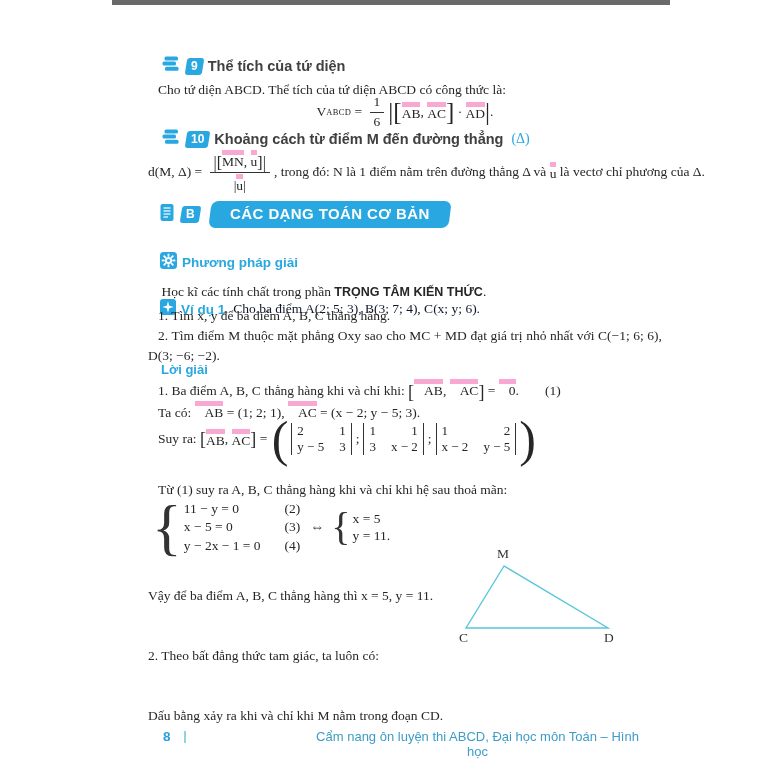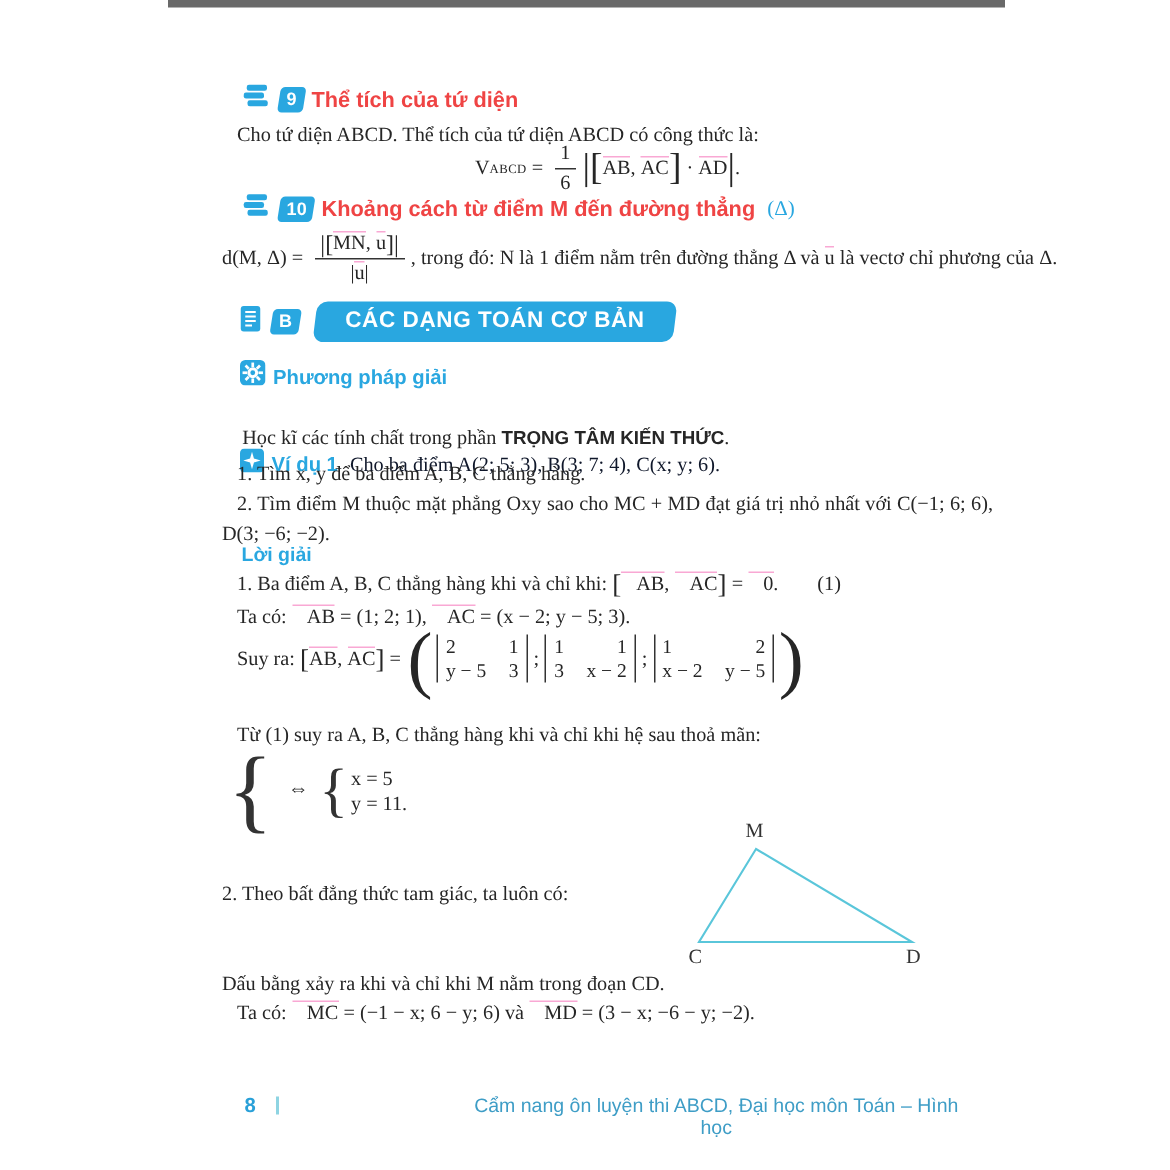--- a/index.html
+++ b/index.html
@@ -3,41 +3,41 @@
 <meta charset="utf-8">
 <style>
   html,body{margin:0;padding:0;}
   body{width:780px;height:780px;background:#ffffff;position:relative;overflow:hidden;
        font-family:"Liberation Serif",serif;color:#262626;}
   .page{position:absolute;inset:0;}
   .top-bar{position:absolute;left:112px;top:0;width:558px;height:5px;background:#696969;}
 
   
   .sec-h{position:absolute;display:flex;align-items:center;gap:5px;white-space:nowrap;}
-  .sec-title{font-family:"Liberation Sans",sans-serif;font-weight:700;font-size:14.5px;color:#ef4444;}
+  .sec-title{font-family:"Liberation Sans",sans-serif;font-weight:700;font-size:14.5px;color:#404040;}
   .sec-title-suffix{font-family:"Liberation Serif",serif;font-size:14px;color:#29a7e0;margin-left:3px;}
   .num-badge{background:#29a7e0;color:#fff;font-family:"Liberation Sans",sans-serif;font-weight:700;
              font-size:12px;padding:1px 5px 2px;border-radius:3px;transform:skewX(-9deg);display:inline-block;}
   .num-badge .unskew{display:inline-block;transform:skewX(9deg);}
   .banner{background:#29a7e0;border-radius:7px;transform:skewX(-7deg);padding:4px 20px 5px;margin-left:5px;display:inline-block;}
   .banner .unskew{display:inline-block;transform:skewX(7deg);color:#fff;font-family:"Liberation Sans",sans-serif;
                   font-weight:700;font-size:15px;letter-spacing:0.4px;}
   .sub-title{font-family:"Liberation Sans",sans-serif;font-weight:700;font-size:13.5px;color:#29a7e0;}
   .ex-label{font-family:"Liberation Sans",sans-serif;font-weight:700;font-size:13.5px;color:#29a7e0;}
   .ex-body{font-size:13.5px;color:#0f172a;margin-left:3px;}
   .loi{position:absolute;font-family:"Liberation Sans",sans-serif;font-weight:700;font-size:13px;color:#29a7e0;}
 
   
   .para{position:absolute;font-size:13.5px;line-height:20px;white-space:pre;}
   .indent{text-indent:10px;}
   .wrap{white-space:normal;text-align:justify;}
   .kb{font-family:"Liberation Sans",sans-serif;font-weight:700;font-size:12.5px;}
 
   
-  .vec{display:inline-block;border-top:1px solid #f9a8d4;padding-top:0px;line-height:1.05;}
+  .vec{display:inline-block;border-top:5px solid #f9a8d4;padding-top:0px;line-height:1.05;}
   .sub{font-size:8.5px;vertical-align:-4px;letter-spacing:0.3px;}
   .frac{display:inline-flex;flex-direction:column;align-items:center;vertical-align:middle;margin:0 4px;line-height:1.2;}
   .fn{border-bottom:1px solid #333;padding:0 4px 1px;display:inline-block;text-align:center;}
   .fd{padding-top:1px;display:inline-block;text-align:center;}
   .big{font-size:25px;font-weight:400;line-height:0;vertical-align:-4px;}
   .big2{font-size:18px;line-height:0;vertical-align:-2.5px;}
   .md{font-size:16px;line-height:0;vertical-align:-2px;}
   .huge{font-size:50px;font-weight:400;line-height:0;vertical-align:middle;margin:0 1px;}
   .det{display:inline-grid;grid-template-columns:auto auto;column-gap:15px;padding:0 5px;margin:0 2px;
        border-left:1.2px solid #333;border-right:1.2px solid #333;font-size:13px;line-height:16px;vertical-align:middle;}
@@ -109,21 +109,21 @@
             <line x1="3.5" y1="8" x2="10.5" y2="8"></line>
             <line x1="3.5" y1="11" x2="10.5" y2="11"></line>
             <line x1="3.5" y1="14" x2="8" y2="14"></line>
           </g>
         </svg>
     </span>
     <span class="num-badge"><span class="unskew">B</span></span>
     <span class="banner"><span class="unskew">CÁC DẠNG TOÁN CƠ BẢN</span></span>
   </div>
 
-  <div class="sec-h" style="left:160px;top:240px;align-items:center;">
+  <div class="sec-h" style="left:160px;top:252px;align-items:center;">
     <span class="icon">
       <svg width="17" height="17" viewBox="0 0 17 17">
           <rect width="17" height="17" rx="3.5" fill="#29a7e0"></rect>
           <g fill="#ffffff">
             <circle cx="8.5" cy="8.5" r="3.6"></circle>
             <rect x="7.6" y="1.7" width="1.8" height="3"></rect>
             <rect x="7.6" y="12.3" width="1.8" height="3"></rect>
             <rect x="7.6" y="1.7" width="1.8" height="3" transform="rotate(45 8.5 8.5)"></rect>
             <rect x="7.6" y="12.3" width="1.8" height="3" transform="rotate(45 8.5 8.5)"></rect>
             <rect x="7.6" y="1.7" width="1.8" height="3" transform="rotate(90 8.5 8.5)"></rect>
@@ -155,43 +155,48 @@
 
   <div class="loi" style="left:161px;top:362px;">Lời giải</div>
 
   <div class="para" style="left:148px;top:379px;text-indent:10px;"><span>1. Ba điểm A, B, C thẳng hàng khi và chỉ khi: </span><span class="big2">[</span><span class="vec">AB</span><span>, </span><span class="vec">AC</span><span class="big2">]</span><span> = </span><span class="vec">0</span><span>.</span><span class="ref">(1)</span></div>
   <div class="para" style="left:148px;top:401px;text-indent:10px;"><span>Ta có: </span><span class="vec">AB</span><span> = (1; 2; 1), </span><span class="vec">AC</span><span> = (x − 2; y − 5; 3).</span></div>
   <div class="para mathline" style="left:158px;top:416px;height:46px;"><span>Suy ra: </span><span class="big2">[</span><span class="vec">AB</span><span>, </span><span class="vec">AC</span><span class="big2">]</span><span> = </span><span class="huge">(</span><span class="det"><span>2</span><span>1</span><span>y − 5</span><span>3</span></span><span class="dsep">;</span><span class="det"><span>1</span><span>1</span><span>3</span><span>x − 2</span></span><span class="dsep">;</span><span class="det"><span>1</span><span>2</span><span>x − 2</span><span>y − 5</span></span><span class="huge">)</span></div>
   <div class="para indent" style="left:148px;top:480px;">Từ (1) suy ra A, B, C thẳng hàng khi và chỉ khi hệ sau thoả mãn:</div>
 
   <div class="system" style="left:152px;top:497px;height:60px;">
     <span class="brace">{</span>
+    <div class="sys-grid">
+      <span>11 − y = 0</span><span>(2)</span>
+      <span>x − 5 = 0</span><span>(3)</span>
+      <span>y − 2x − 1 = 0</span><span>(4)</span>
+    </div>
     <span class="iff">⇔</span>
     <span class="brace b2">{</span>
     <div class="sys-col">
       <span>x = 5</span>
       <span>y = 11.</span>
     </div>
   </div>
 
   <div class="para" style="left:148px;top:546px;width:400px;">
+    <div>Vậy để ba điểm A, B, C thẳng hàng thì x = 5, y = 11.</div>
     <div>2. Theo bất đẳng thức tam giác, ta luôn có:</div>
     <div>Dấu bằng xảy ra khi và chỉ khi M nằm trong đoạn CD.</div>
     
     
   </div>
 
   <svg class="triangle" width="200" height="102" viewBox="0 0 200 102">
     <polygon points="52,22 14,84 156,84" fill="none" stroke="#5ac6da" stroke-width="1.4"></polygon>
     <text x="45" y="14" font-family="Liberation Serif, serif" font-size="13.5" fill="#333333">M</text>
     <text x="7" y="98" font-family="Liberation Serif, serif" font-size="13.5" fill="#333333">C</text>
     <text x="152" y="98" font-family="Liberation Serif, serif" font-size="13.5" fill="#333333">D</text>
   </svg>
 
-  <div class="para indent" style="left:148px;top:665px;"><span>Ta có: </span><span class="vec">MC</span><span> = (−1 − x; 6 − y; 6) và </span><span class="vec">MD</span><span> = (3 − x; −6 − y; −2).</span></div>
 
   <div>
     <span class="pgnum">8</span>
     <span class="pgdiv"></span>
     <div class="fttitle">Cẩm nang ôn luyện thi ABCD, Đại học môn Toán – Hình học</div>
   </div>
 
 </div>
 
 </body></html>

